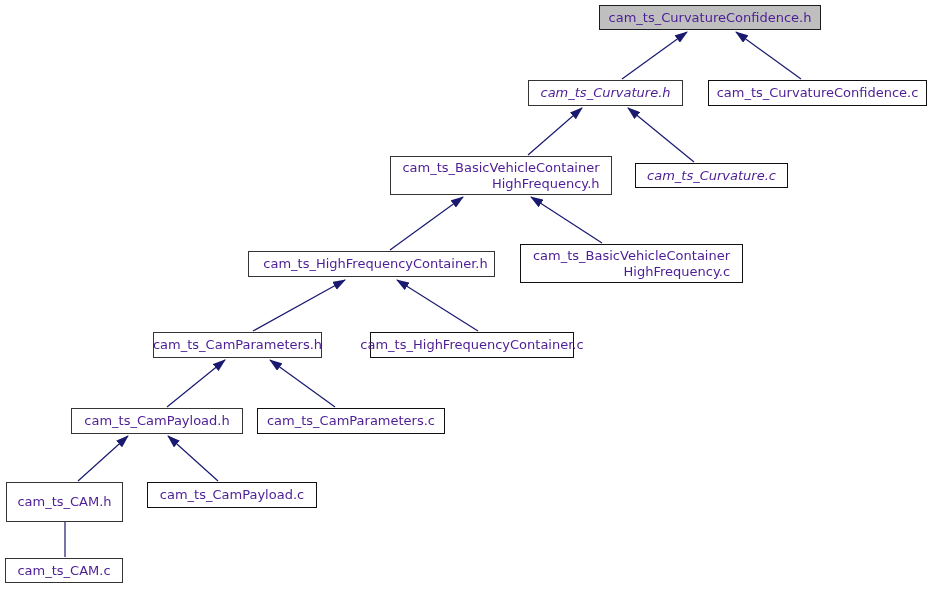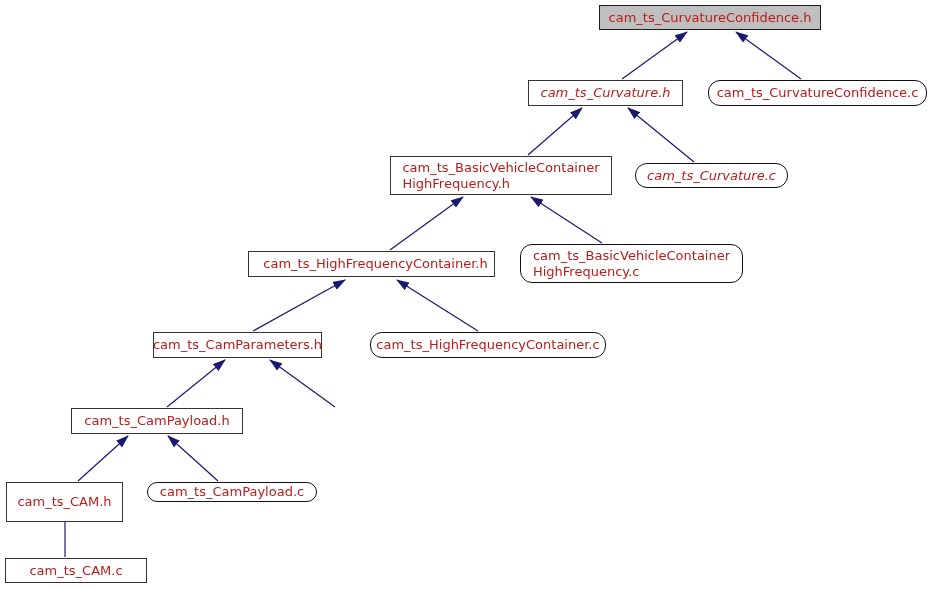--- a/index.html
+++ b/index.html
@@ -20,33 +20,32 @@
     left: 0; top: 0;
     width: 935px; height: 589px;
     pointer-events: none;
   }
   .node {
     position: absolute;
     box-sizing: border-box;
     display: flex;
     align-items: center;
     justify-content: center;
-    text-align: left;
+    text-align: right;
     font-size: 13px;
     line-height: 16px;
     white-space: pre-line;
-    color: #b91c1c;
+    color: #4c1d95;
     background: #ffffff;
     border: 1.5px solid #343434;
     cursor: pointer;
   }
   .node.plain {
     border-width: 1px;
     border-color: #101010;
-    border-radius: 12px;
   }
   .node.current {
     background: #bfbfbf;
     border: 1.5px solid #1c1c1c;
     cursor: default;
   }
 </style>
 </head>
 <body>
 
@@ -77,18 +76,19 @@
 <div class="node current" title="cam_ts_CurvatureConfidence.h" style="left: 599px; top: 5px; width: 222px; height: 25px;">cam_ts_CurvatureConfidence.h</div>
     <div class="node" title="cam_ts_Curvature.h" style="left: 528px; top: 80px; width: 155px; height: 26px; font-style: italic;">cam_ts_Curvature.h</div>
     <div class="node plain" title="cam_ts_CurvatureConfidence.c" style="left: 708px; top: 80px; width: 219px; height: 26px;">cam_ts_CurvatureConfidence.c</div>
     <div class="node" title="cam_ts_BasicVehicleContainerHighFrequency.h" style="left: 390px; top: 156px; width: 222px; height: 39px;">cam_ts_BasicVehicleContainer
 HighFrequency.h</div>
     <div class="node plain" title="cam_ts_Curvature.c" style="left: 635px; top: 163px; width: 153px; height: 25px; font-style: italic;">cam_ts_Curvature.c</div>
     <div class="node" title="cam_ts_HighFrequencyContainer.h" style="left: 248px; top: 251px; width: 247px; height: 26px; padding-left: 8px;">cam_ts_HighFrequencyContainer.h</div>
     <div class="node plain" title="cam_ts_BasicVehicleContainerHighFrequency.c" style="left: 520px; top: 244px; width: 223px; height: 39px;">cam_ts_BasicVehicleContainer
 HighFrequency.c</div>
     <div class="node" title="cam_ts_CamParameters.h" style="left: 153px; top: 332px; width: 169px; height: 26px;">cam_ts_CamParameters.h</div>
-    <div class="node plain" title="cam_ts_HighFrequencyContainer.c" style="left: 370px; top: 332px; width: 236px; height: 26px;">cam_ts_HighFrequencyContainer.c</div>
+    <div class="node plain" title="cam_ts_HighFrequencyContainer.c" style="left: 370px; top: 332px; width: 204px; height: 26px;">cam_ts_HighFrequencyContainer.c</div>
     <div class="node" title="cam_ts_CamPayload.h" style="left: 63px; top: 408px; width: 172px; height: 26px; margin-left: 8px;">cam_ts_CamPayload.h</div>
+    <div class="node plain" title="cam_ts_CamParameters.c" style="left: 257px; top: 408px; width: 188px; height: 26px;">cam_ts_CamParameters.c</div>
     <div class="node" title="cam_ts_CAM.h" style="left: 6px; top: 482px; width: 117px; height: 40px;">cam_ts_CAM.h</div>
-    <div class="node plain" title="cam_ts_CamPayload.c" style="left: 147px; top: 482px; width: 170px; height: 20px;">cam_ts_CamPayload.c</div>
-    <div class="node" title="cam_ts_CAM.c" style="left: 5px; top: 558px; width: 142px; height: 25px;">cam_ts_CAM.c</div>
+    <div class="node plain" title="cam_ts_CamPayload.c" style="left: 147px; top: 482px; width: 170px; height: 26px;">cam_ts_CamPayload.c</div>
+    <div class="node" title="cam_ts_CAM.c" style="left: 5px; top: 558px; width: 118px; height: 25px;">cam_ts_CAM.c</div>
   </div>
 
 </body></html>

